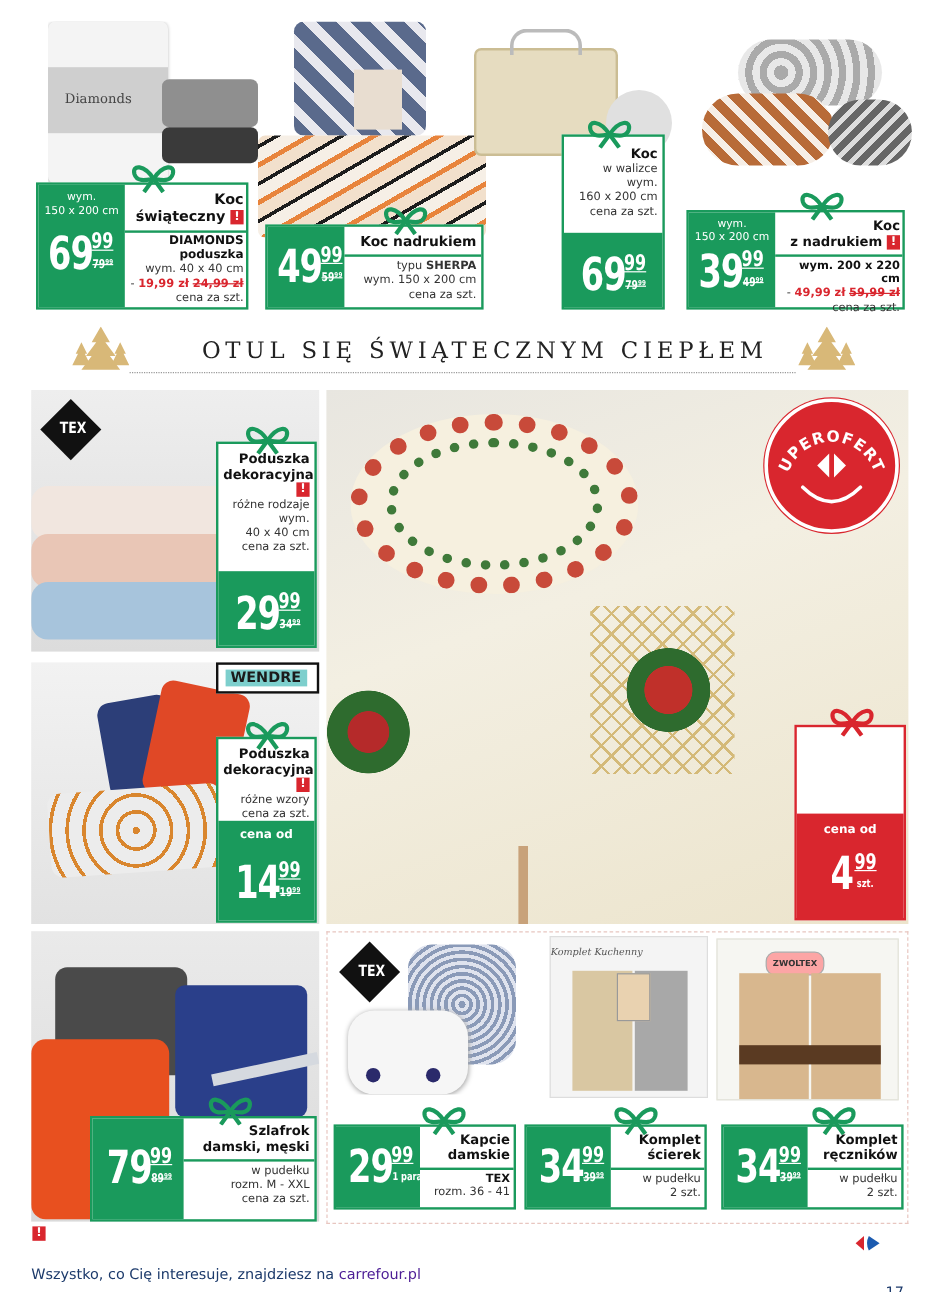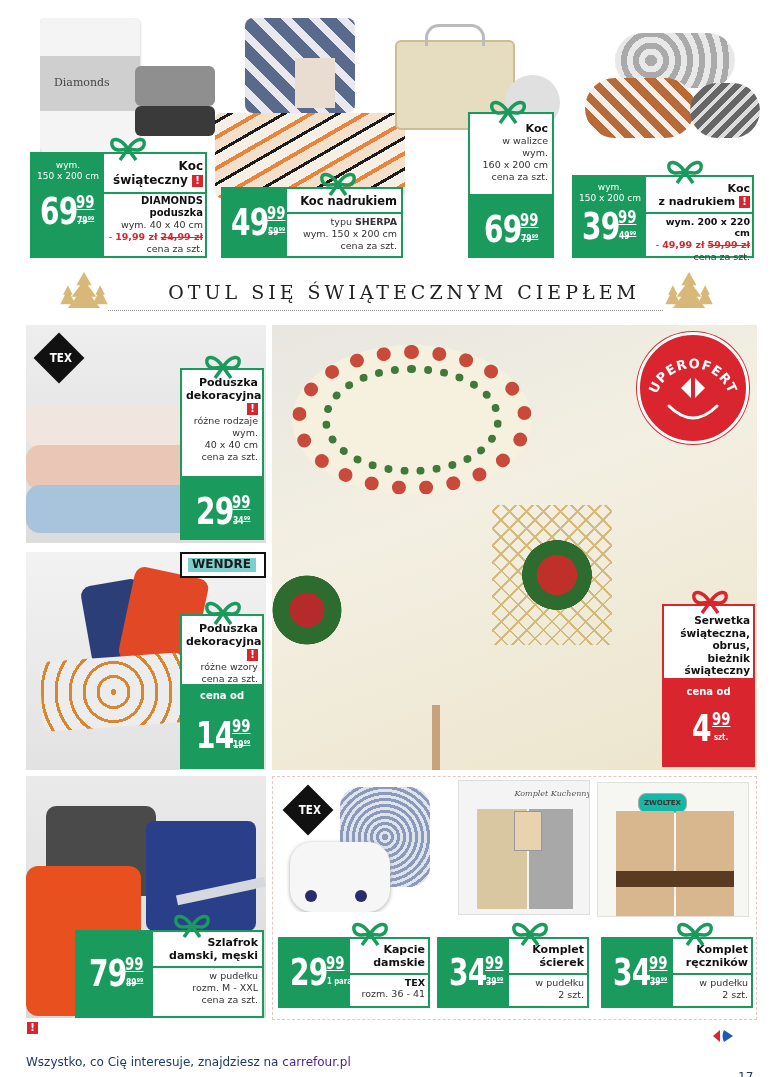--- a/index.html
+++ b/index.html
@@ -269,26 +269,20 @@
         <path id="arc" d="M20 62 A38 38 0 0 1 92 62"></path>
       </defs>
     <text font-family="DejaVu Sans, sans-serif" font-size="13" font-weight="bold" fill="#fff" letter-spacing="1"><textPath href="#arc" startOffset="50%" text-anchor="middle">SUPEROFERTA</textPath></text>
     <path d="M32 74 Q56 98 80 74" stroke="#fff" stroke-width="3" fill="none" stroke-linecap="round"></path>
     <path d="M54 46 L44 56 L54 66 Z" fill="#fff"></path>
     <path d="M58 46 L68 56 L58 66 Z" fill="#fff"></path>
   </svg>
 </div>
 
 <div class="abs" style="left:662px;top:604px;width:93px;height:163px;border:2px solid #d9262e;background:#fff;">
-  <div class="abs" style="left:3px;top:8px;width:83px;">
-    <div class="tag-title" style="font-size:10.5px;">Serwetka</div>
-    <div class="tag-title" style="font-size:10.5px;">świąteczna,</div>
-    <div class="tag-title" style="font-size:10.5px;">obrus, bieżnik</div>
-    <div class="tag-title" style="font-size:10.5px;">świąteczny</div>
-  </div>
   <div class="abs" style="left:0;top:72px;width:89px;height:87px;background:#d9262e;"></div>
   <div class="abs" style="left:0;top:80px;width:89px;text-align:center;color:#fff;font-size:10px;font-weight:bold;">cena od</div>
   <div class="price abs" style="left:28px;top:103px;">
     <span class="main">4</span>
     <span class="cents" style="left:20px;top:1px;">99</span>
     <span class="old" style="left:22px;top:24px;text-decoration:none;font-size:9px;">szt.</span>
   </div>
 </div>
 <svg class="bow" style="left:690px;top:588px;">
     <use href="#bow-red"></use>
@@ -349,21 +343,21 @@
   <div class="abs" style="left:73px;top:38px;width:72px;">
     <div class="tag-title" style="font-size:9.5px;">TEX</div>
     <div class="tag-desc">rozm. 36 - 41</div>
   </div>
 </div>
 <svg class="bow" style="left:350px;top:920px;">
     <use href="#bow-green"></use>
   </svg>
 
 <div class="photo" style="left:458px;top:780px;width:132px;height:135px;background:#f4f4f4;border:1px solid #ddd;">
-  <div class="abs" style="left:0;top:8px;width:132px;text-align:right;font-family:'DejaVu Serif',serif;font-size:8px;color:#555;font-style:italic;">Komplet Kuchenny</div>
+  <div class="abs" style="left:0;top:8px;width:132px;text-align:left;font-family:'DejaVu Serif',serif;font-size:8px;color:#555;font-style:italic;">Komplet Kuchenny</div>
   <div class="abs" style="left:18px;top:28px;width:50px;height:100px;background:#d9c7a2;"></div>
   <div class="abs" style="left:70px;top:28px;width:44px;height:100px;background:#a8a8a8;"></div>
   <div class="abs" style="left:55px;top:30px;width:28px;height:40px;background:#e9d2b0;border:1px solid #999;"></div>
 </div>
 
 <div class="tag" style="left:437px;top:937px;width:152px;height:71px;">
   <div class="abs tag-green" style="left:0;top:0;width:70px;height:67px;"></div>
   <div class="price abs" style="left:10px;top:14px;">
     <span class="main">34</span>
     <span class="cents" style="left:36px;top:1px;">99</span>
@@ -377,21 +371,21 @@
   <div class="abs" style="left:73px;top:38px;width:72px;">
     <div class="tag-desc">w pudełku</div>
     <div class="tag-desc">2 szt.</div>
   </div>
 </div>
 <svg class="bow" style="left:510px;top:920px;">
     <use href="#bow-green"></use>
   </svg>
 
 <div class="photo" style="left:597px;top:782px;width:152px;height:135px;background:#f6f6f2;border:1px solid #e2e2d8;">
-  <div class="abs" style="left:40px;top:10px;font-size:7px;font-weight:bold;color:#333;border:1px solid #aaa;border-radius:8px;padding:5px 5px;background:#14b8a6;">ZWOLTEX</div>
+  <div class="abs" style="left:40px;top:10px;font-size:7px;font-weight:bold;color:#333;border:1px solid #aaa;border-radius:8px;padding:5px 5px;background:#fca5a5;">ZWOLTEX</div>
   <div class="abs" style="left:18px;top:28px;width:58px;height:105px;background:#d8b78e;"></div>
   <div class="abs" style="left:78px;top:28px;width:58px;height:105px;background:#d8b78e;"></div>
   <div class="abs" style="left:18px;top:88px;width:118px;height:16px;background:#5a3a22;"></div>
 </div>
 
 <div class="tag" style="left:601px;top:937px;width:152px;height:71px;">
   <div class="abs tag-green" style="left:0;top:0;width:70px;height:67px;"></div>
   <div class="price abs" style="left:10px;top:14px;">
     <span class="main">34</span>
     <span class="cents" style="left:36px;top:1px;">99</span>

